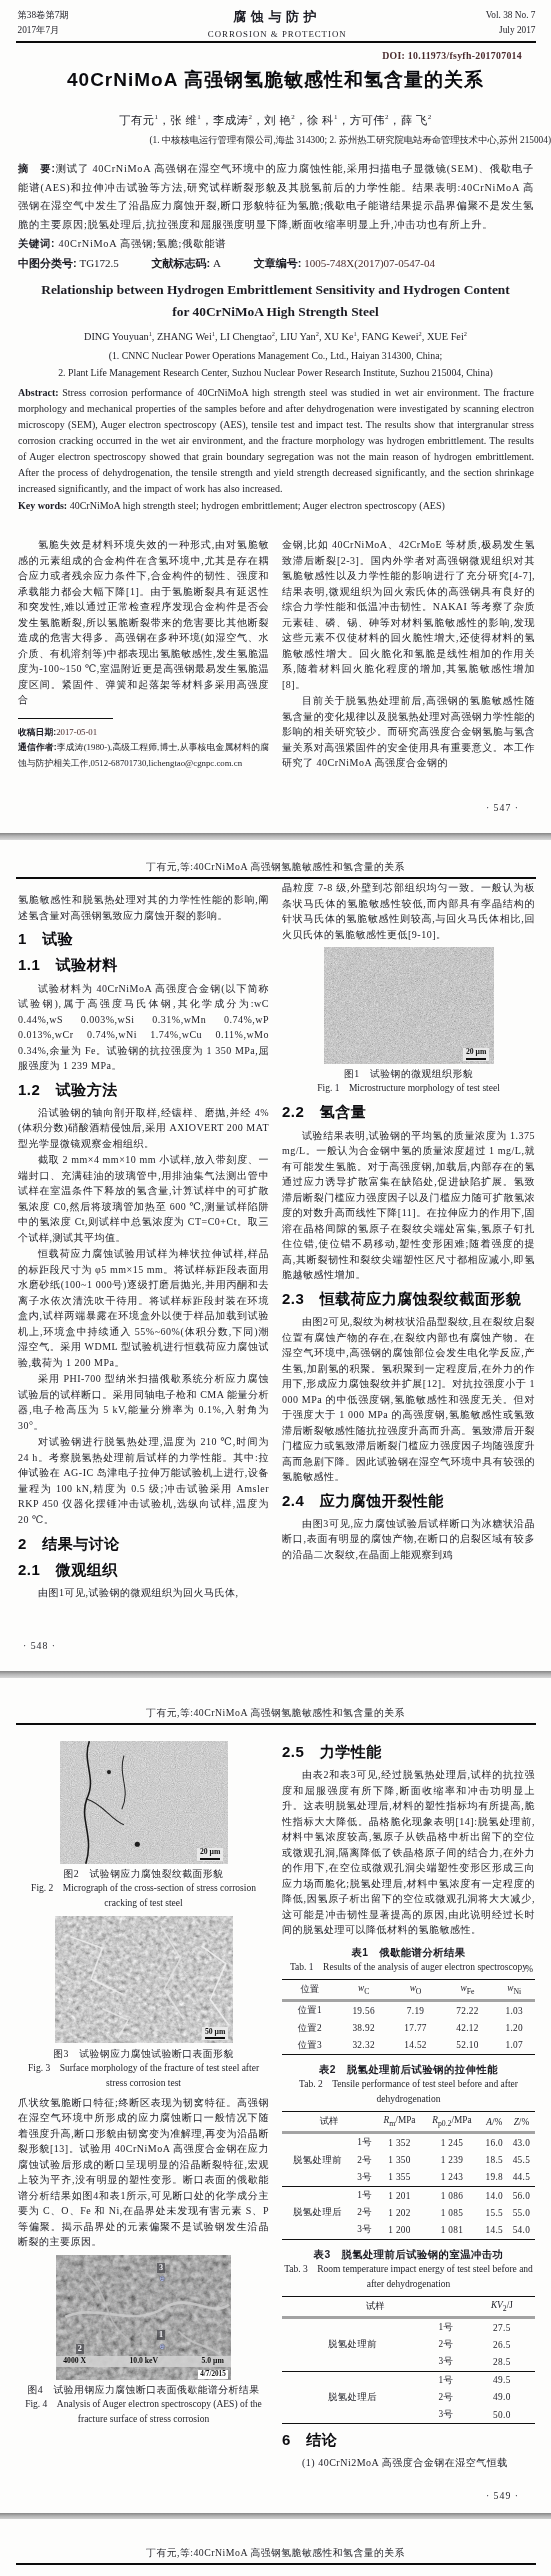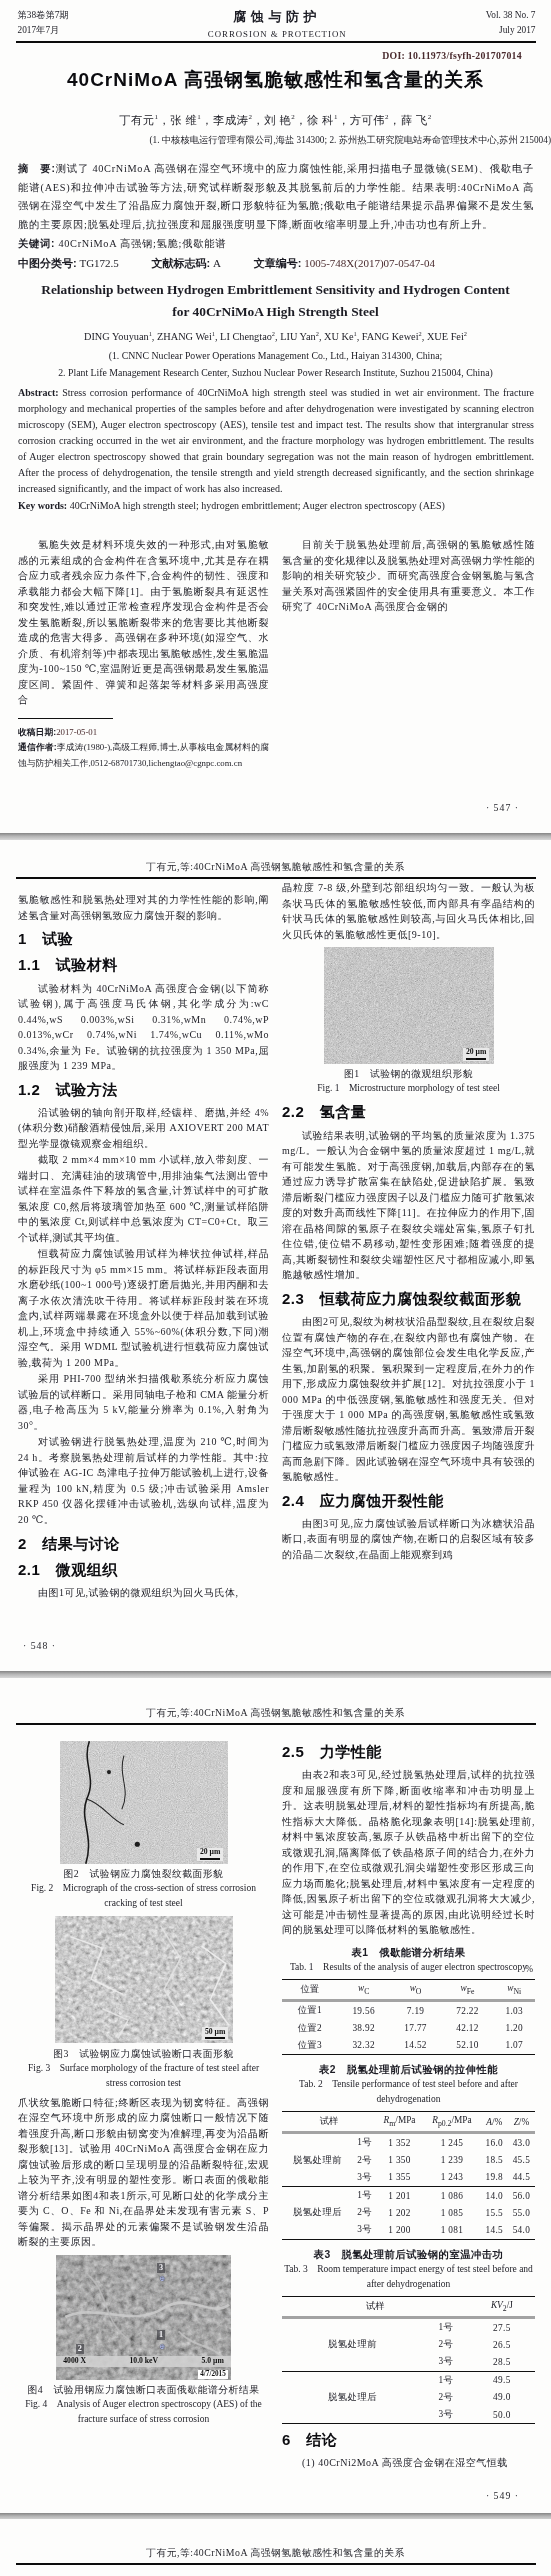--- a/index.html
+++ b/index.html
@@ -171,20 +171,21 @@
     <div class="col col-l" style="top:537px;height:289px">
       <div>
           <div class="para ind">氢脆失效是材料环境失效的一种形式,由对氢脆敏感的元素组成的合金构件在含氢环境中,尤其是存在耦合应力或者残余应力条件下,合金构件的韧性、强度和承载能力都会大幅下降[1]。由于氢脆断裂具有延迟性和突发性,难以通过正常检查程序发现合金构件是否会发生氢脆断裂,所以氢脆断裂带来的危害要比其他断裂造成的危害大得多。高强钢在多种环境(如湿空气、水介质、有机溶剂等)中都表现出氢脆敏感性,发生氢脆温度为-100~150 ℃,室温附近更是高强钢最易发生氢脆温度区间。紧固件、弹簧和起落架等材料多采用高强度合</div>
         </div>
       <div class="fnrule"></div>
       <div class="fn"><b class="lab">收稿日期:</b><span class="accent">2017-05-01</span></div>
       <div class="fn"><b class="lab">通信作者:</b><span>李成涛(1980-),高级工程师,博士,从事核电金属材料的腐蚀与防护相关工作,0512-68701730,lichengtao@cgnpc.com.cn</span></div>
     </div>
     <div class="col col-r" style="top:537px;height:258px">
       <div>
+          <div class="para">金钢,比如 40CrNiMoA、42CrMoE 等材质,极易发生氢致滞后断裂[2-3]。国内外学者对高强钢微观组织对其氢脆敏感性以及力学性能的影响进行了充分研究[4-7],结果表明,微观组织为回火索氏体的高强钢具有良好的综合力学性能和低温冲击韧性。NAKAI 等考察了杂质元素硅、磷、锡、砷等对材料氢脆敏感性的影响,发现这些元素不仅使材料的回火脆性增大,还使得材料的氢脆敏感性增大。回火脆化和氢脆是线性相加的作用关系,随着材料回火脆化程度的增加,其氢脆敏感性增加[8]。</div>
           <div class="para ind">目前关于脱氢热处理前后,高强钢的氢脆敏感性随氢含量的变化规律以及脱氢热处理对高强钢力学性能的影响的相关研究较少。而研究高强度合金钢氢脆与氢含量关系对高强紧固件的安全使用具有重要意义。本工作研究了 40CrNiMoA 高强度合金钢的</div>
         </div>
     </div>
     <div class="pnum" style="top:802px;left:282px;width:237px;text-align:right">· 547 ·</div>
   </div>
   <div class="sep" style="top:833px"></div>
 
   <div class="page" id="p2" style="top:840px;height:832px">
     <div class="rhead" style="top:20.6px">丁有元,等:40CrNiMoA 高强钢氢脆敏感性和氢含量的关系</div>
     <div class="hrule" style="top:37px"></div>

